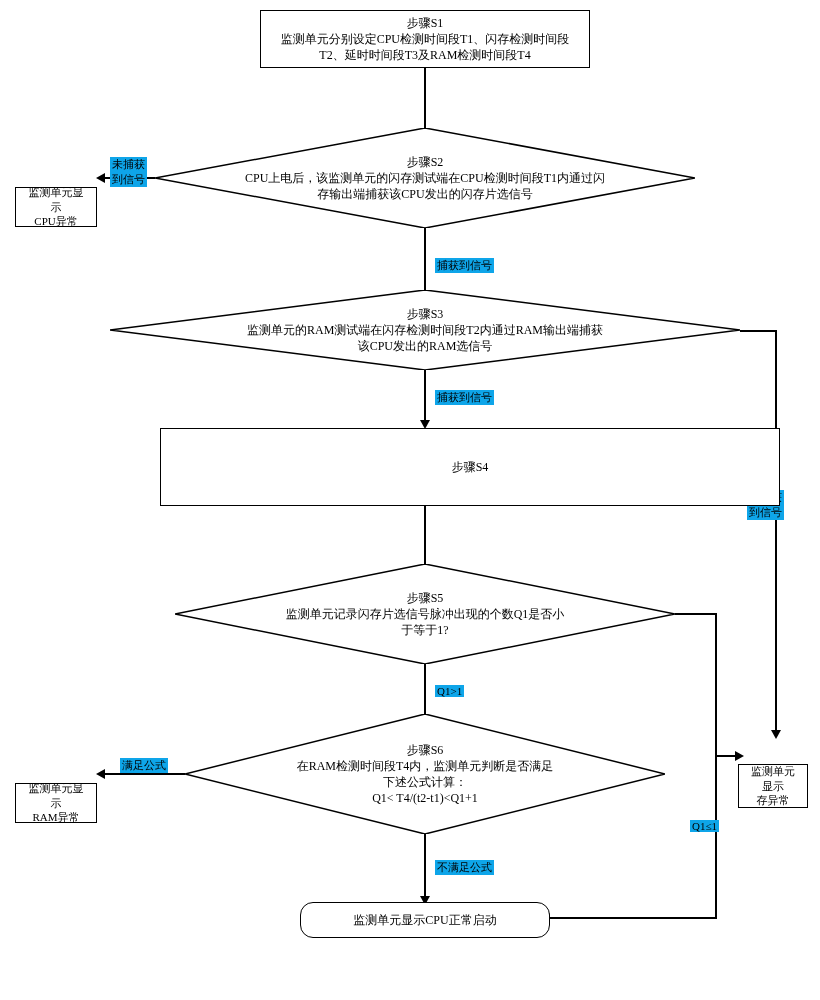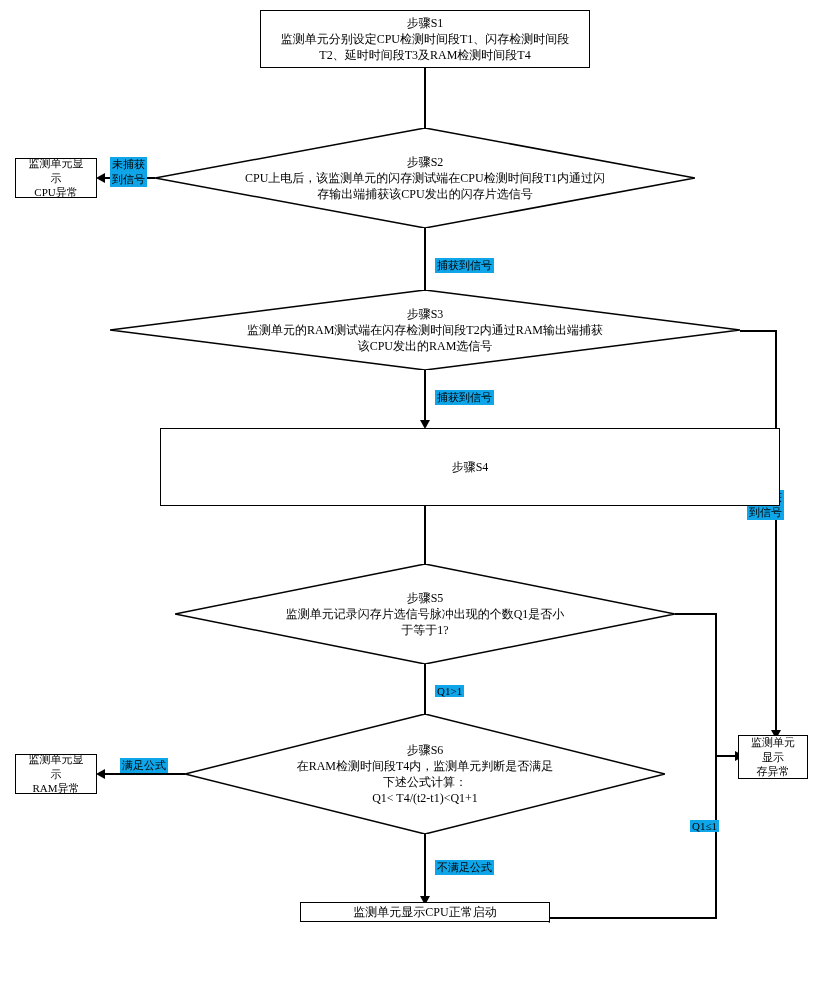--- a/index.html
+++ b/index.html
@@ -25,20 +25,21 @@
     box-sizing: border-box;
     line-height: 1.35;
     display: flex;
     align-items: center;
     justify-content: center;
     flex-direction: column;
   }
   .small {
     font-size: 11px;
     padding: 6px 12px;
+    margin-top: 29px;
   }
   .diamond {
     position: absolute;
     background: #fff;
   }
   .diamond svg { display:block; }
   .diamond .dtext {
     position: absolute;
     left: 0; right: 0; top: 0; bottom: 0;
     display: flex;
@@ -172,15 +173,15 @@
   <div class="box small" style="left:5px; top:744px; width:82px; height:40px; white-space:pre-line;">监测单元显示
 RAM异常</div>
 
   <div class="arrow-line" style="left:414px; top:824px; width:1.5px; height:62px;"></div>
   <div class="arrow-head ah-down" style="left:409.5px; top:886px;"></div>
   <div class="edge-label" style="left:425px; top:850px;">不满足公式</div>
 
   <div class="box small" style="left:728px; top:725px; width:70px; height:44px; white-space:pre-line;">监测单元显示
 存异常</div>
 
-  <div class="box" style="left:290px; top:892px; width:250px; height:20px;">监测单元显示CPU正常启动</div>
+  <div class="box" style="left:290px; top:892px; width:250px; height:36px;border-radius:13px;">监测单元显示CPU正常启动</div>
 
 </div>
 
 </body></html>

